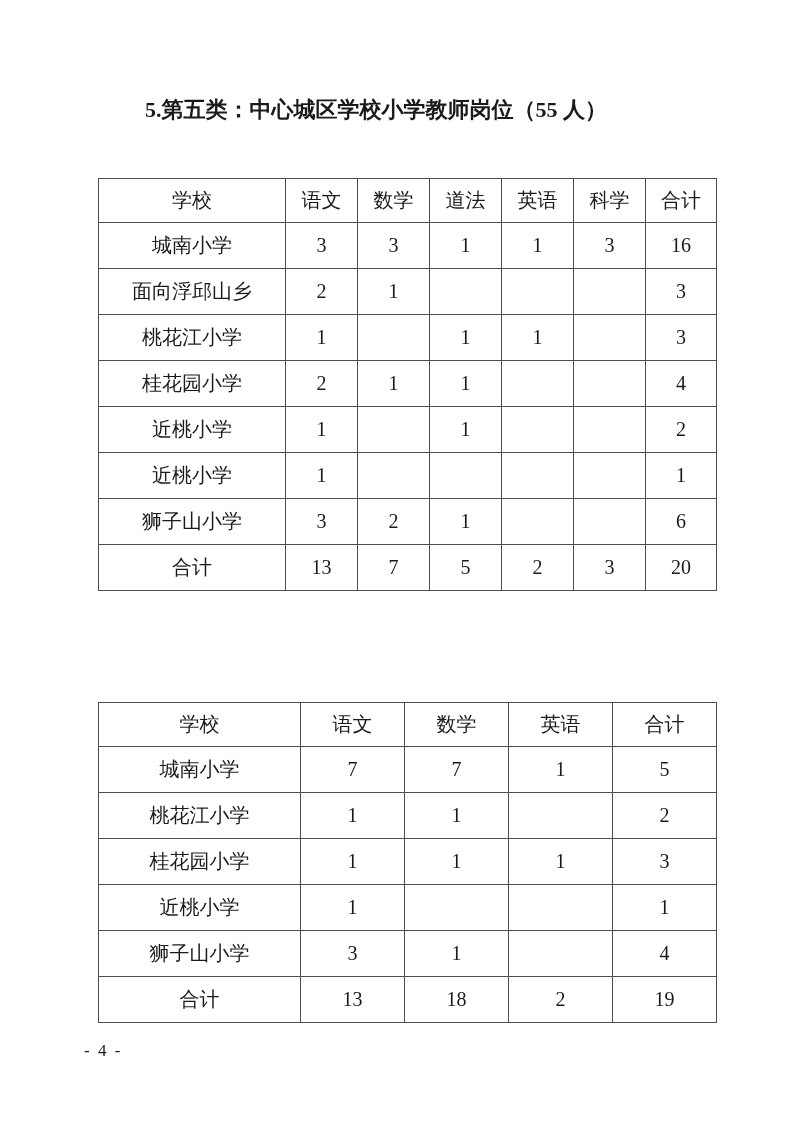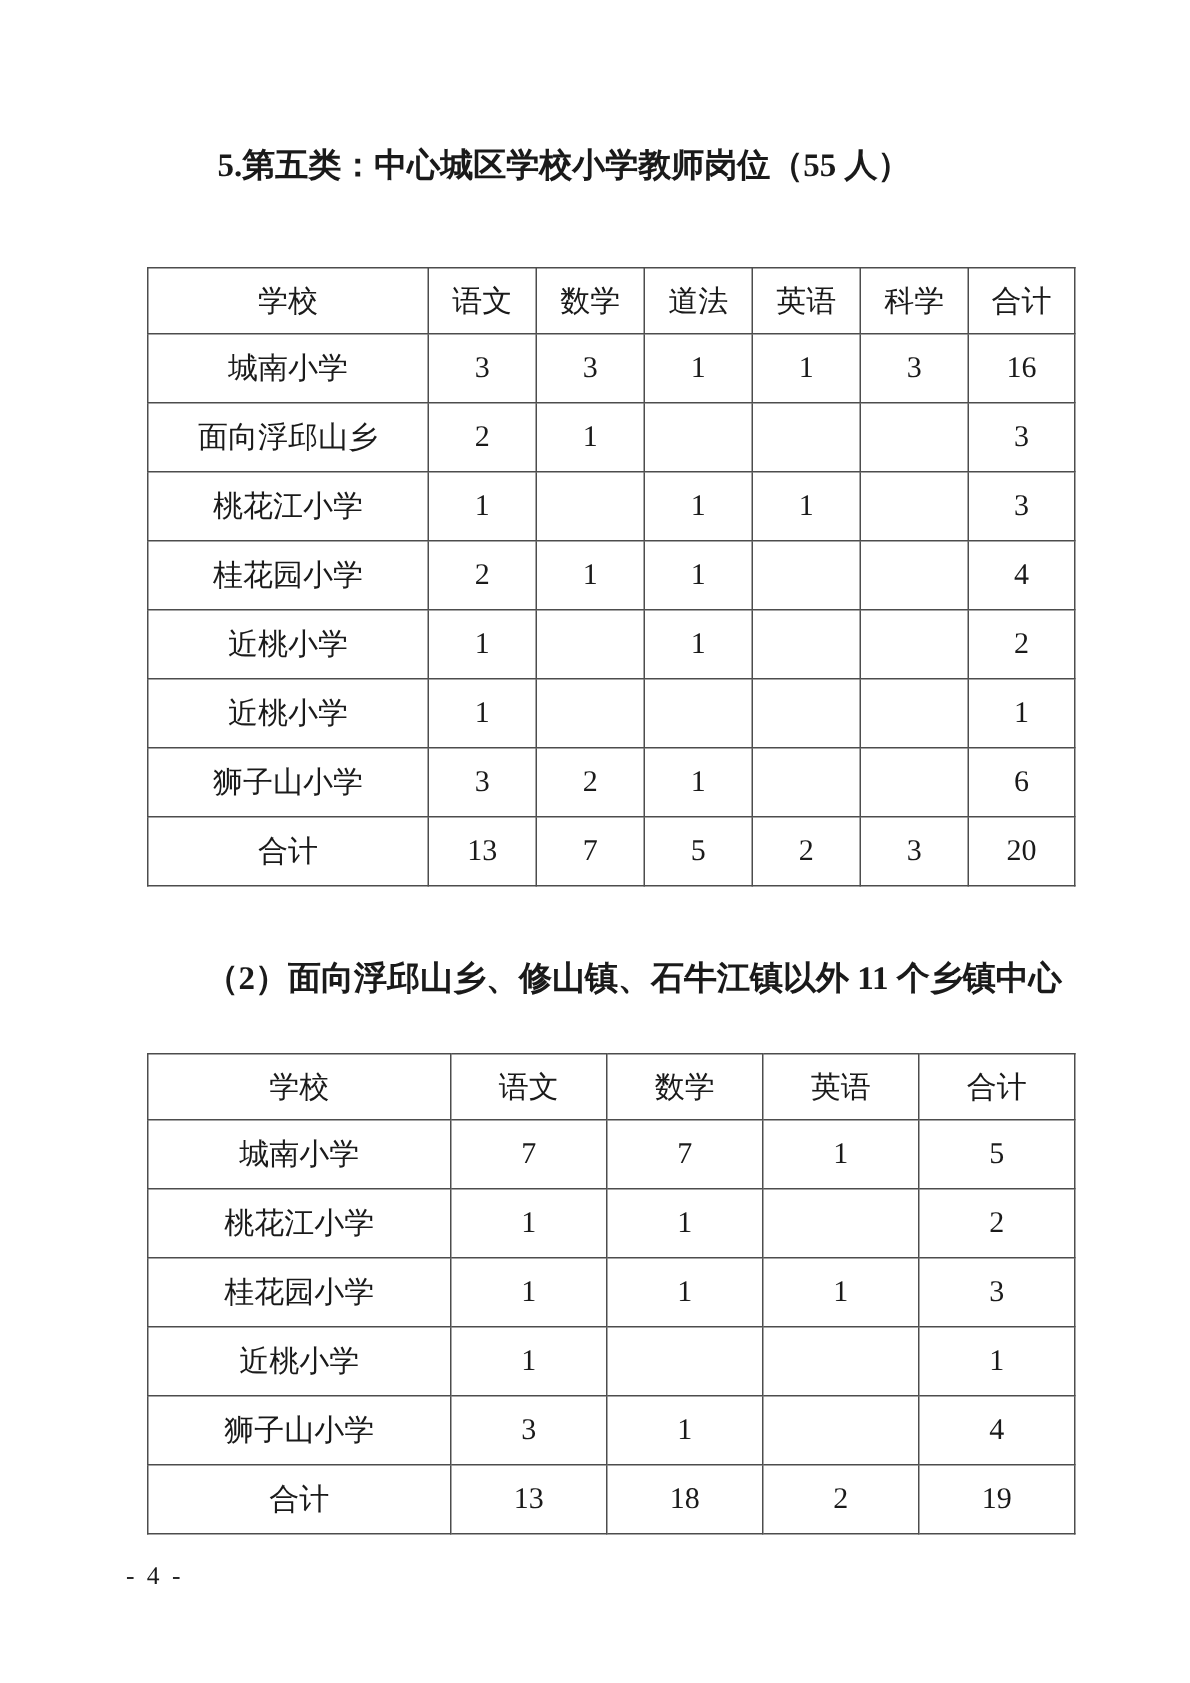--- a/index.html
+++ b/index.html
@@ -175,21 +175,20 @@
           <td>13</td>
           <td>7</td>
           <td>5</td>
           <td>2</td>
           <td>3</td>
           <td>20</td>
         </tr>
       </tbody>
     </table>
 
-  <h2 class="h2-line1">（2）面向浮邱山乡、修山镇、石牛江镇以外 11 个乡镇中心</h2>
 
 
   <table class="doc-table t2">
     <colgroup>
       <col style="width:202px">
       <col style="width:104px">
       <col style="width:104px">
       <col style="width:104px">
       <col style="width:104px">
     </colgroup>

